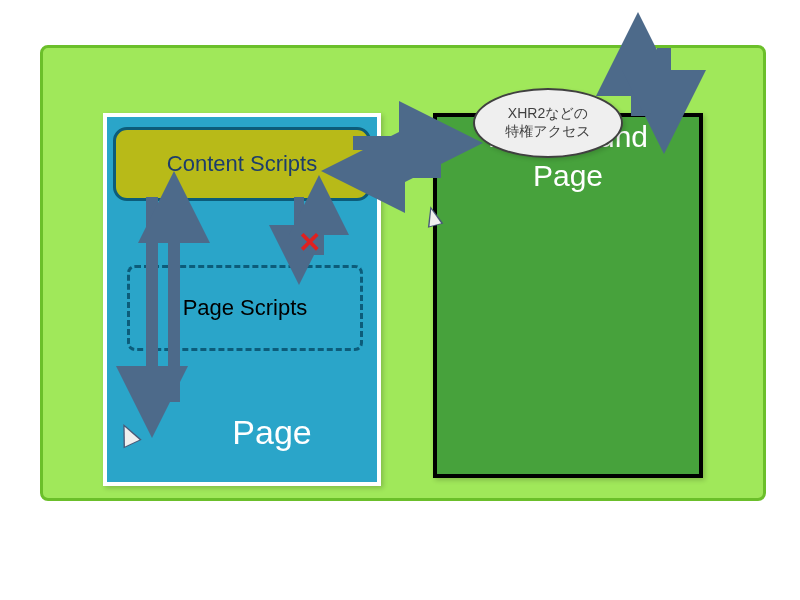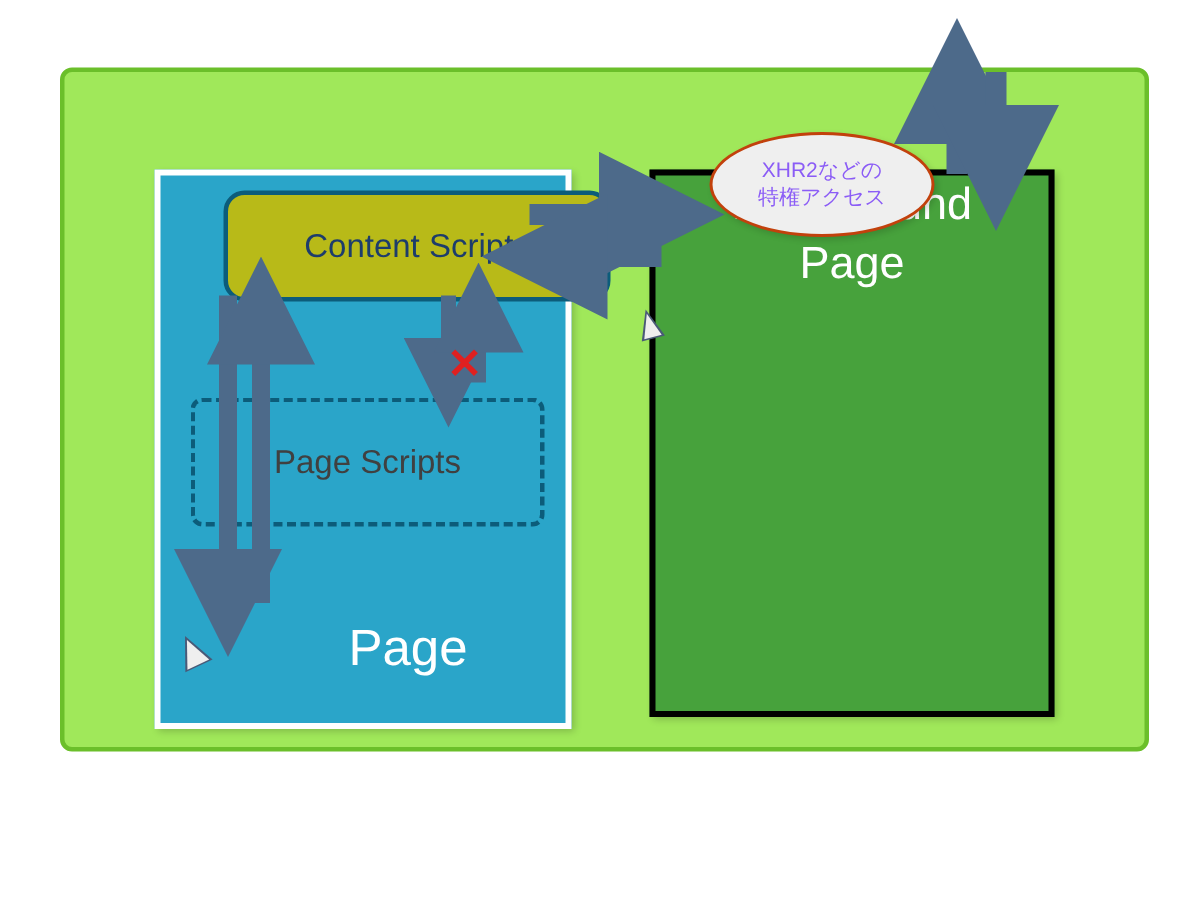--- a/index.html
+++ b/index.html
@@ -48,31 +48,30 @@
     width: 252px;
     height: 68px;
     background: #b8ba18;
     border: 3px solid #0c5c7a;
     border-radius: 14px;
     color: #1d3d6b;
     font-size: 22px;
     display: flex;
     align-items: center;
     justify-content: center;
-    margin-left: 36px;
   }
   .page-scripts {
     position: absolute;
     left: 20px;
     top: 148px;
     width: 230px;
     height: 80px;
     border: 3px dashed #0c5c7a;
     border-radius: 8px;
-    color: #404040;
+    color: #000000;
     font-size: 22px;
     display: flex;
     align-items: center;
     justify-content: center;
   }
   .bg-page {
     position: absolute;
     left: 390px;
     top: 65px;
     width: 270px;
@@ -87,25 +86,25 @@
     justify-content: center;
     padding-bottom: 50px;
     box-sizing: border-box;
     text-align: center;
     line-height: 1.3;
   }
   
   .callout {
     position: absolute;
     background: #efefef;
-    border: 2px solid #c2410c;
+    border: 2px solid #404040;
     border-radius: 50%;
     padding: 12px 18px;
     font-size: 14px;
-    color: #8b5cf6;
+    color: #404040;
     text-align: center;
     line-height: 1.3;
     box-shadow: 2px 2px 4px rgba(0,0,0,0.15);
   }
   .callout-dom { left: 15px; top: 370px; width: 72px; height: 42px; padding-top:14px; font-size:13px;}
   .callout-msg { left: 350px; top: 165px; width: 90px; height: 44px; padding-top:16px;}
   .callout-xhr { left: 430px; top: 40px; width: 110px; height: 40px; padding-top:14px;}
   .tail {
     position: absolute;
     width: 0; height: 0;

